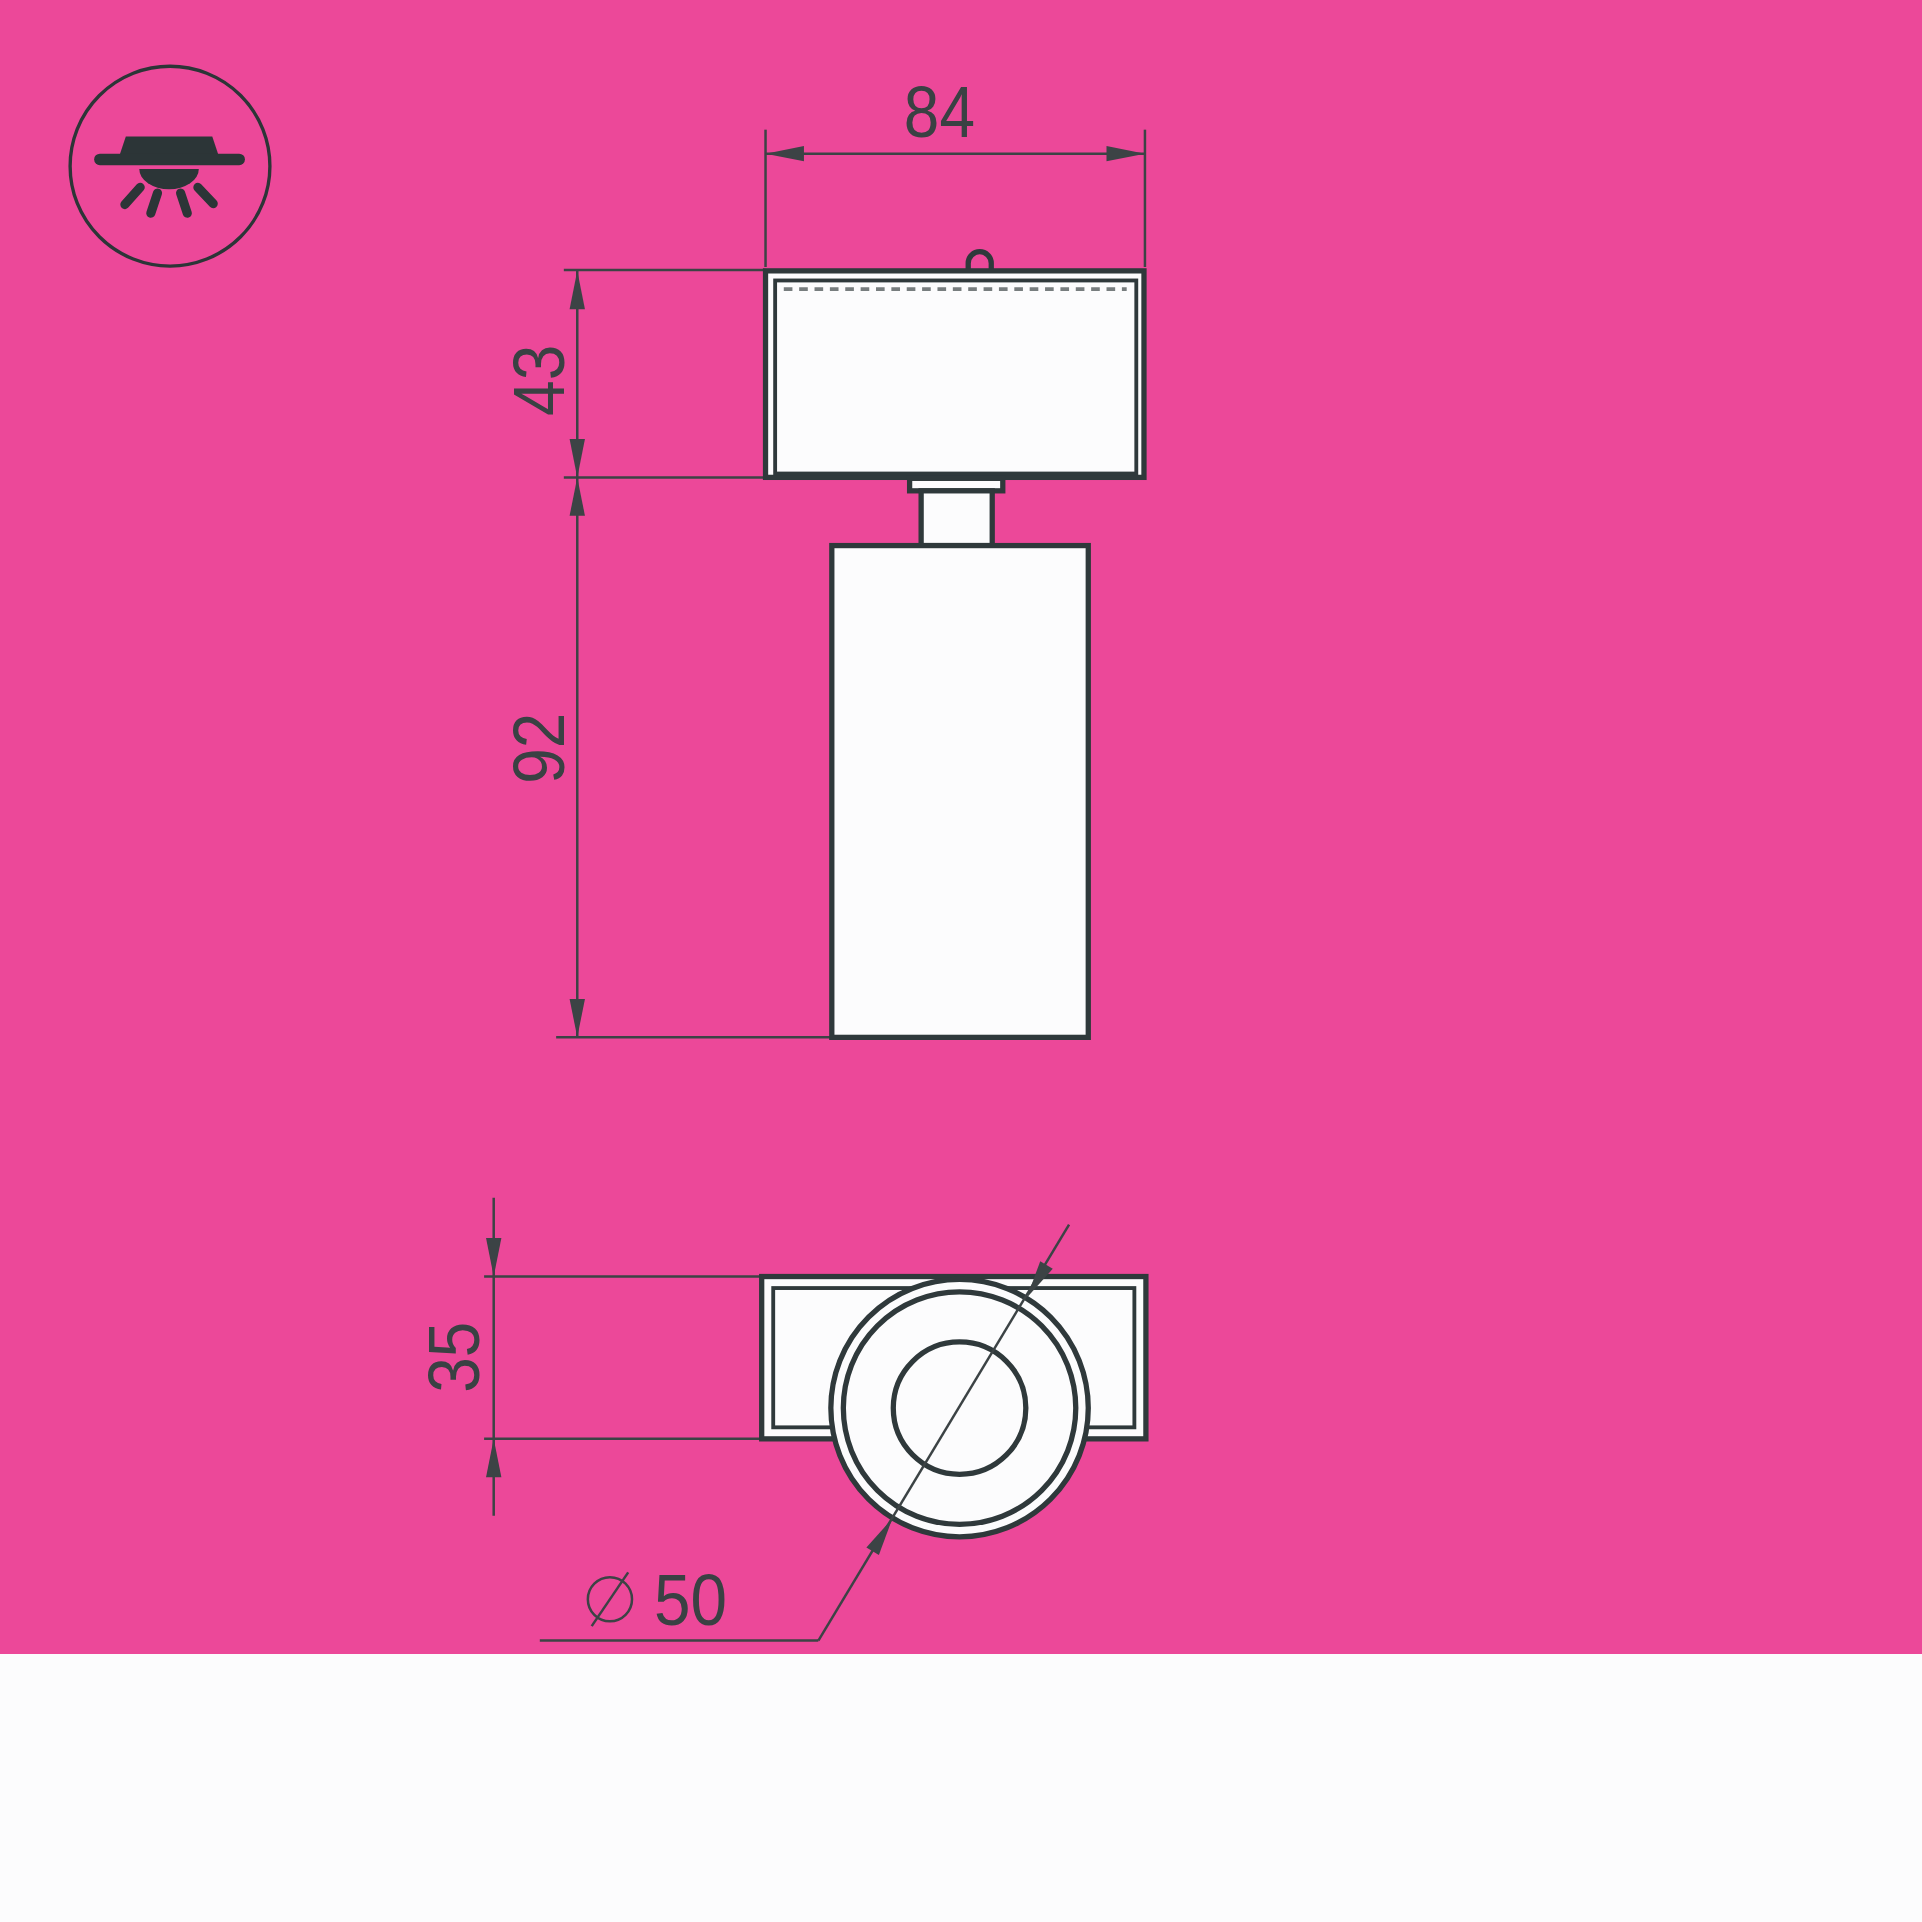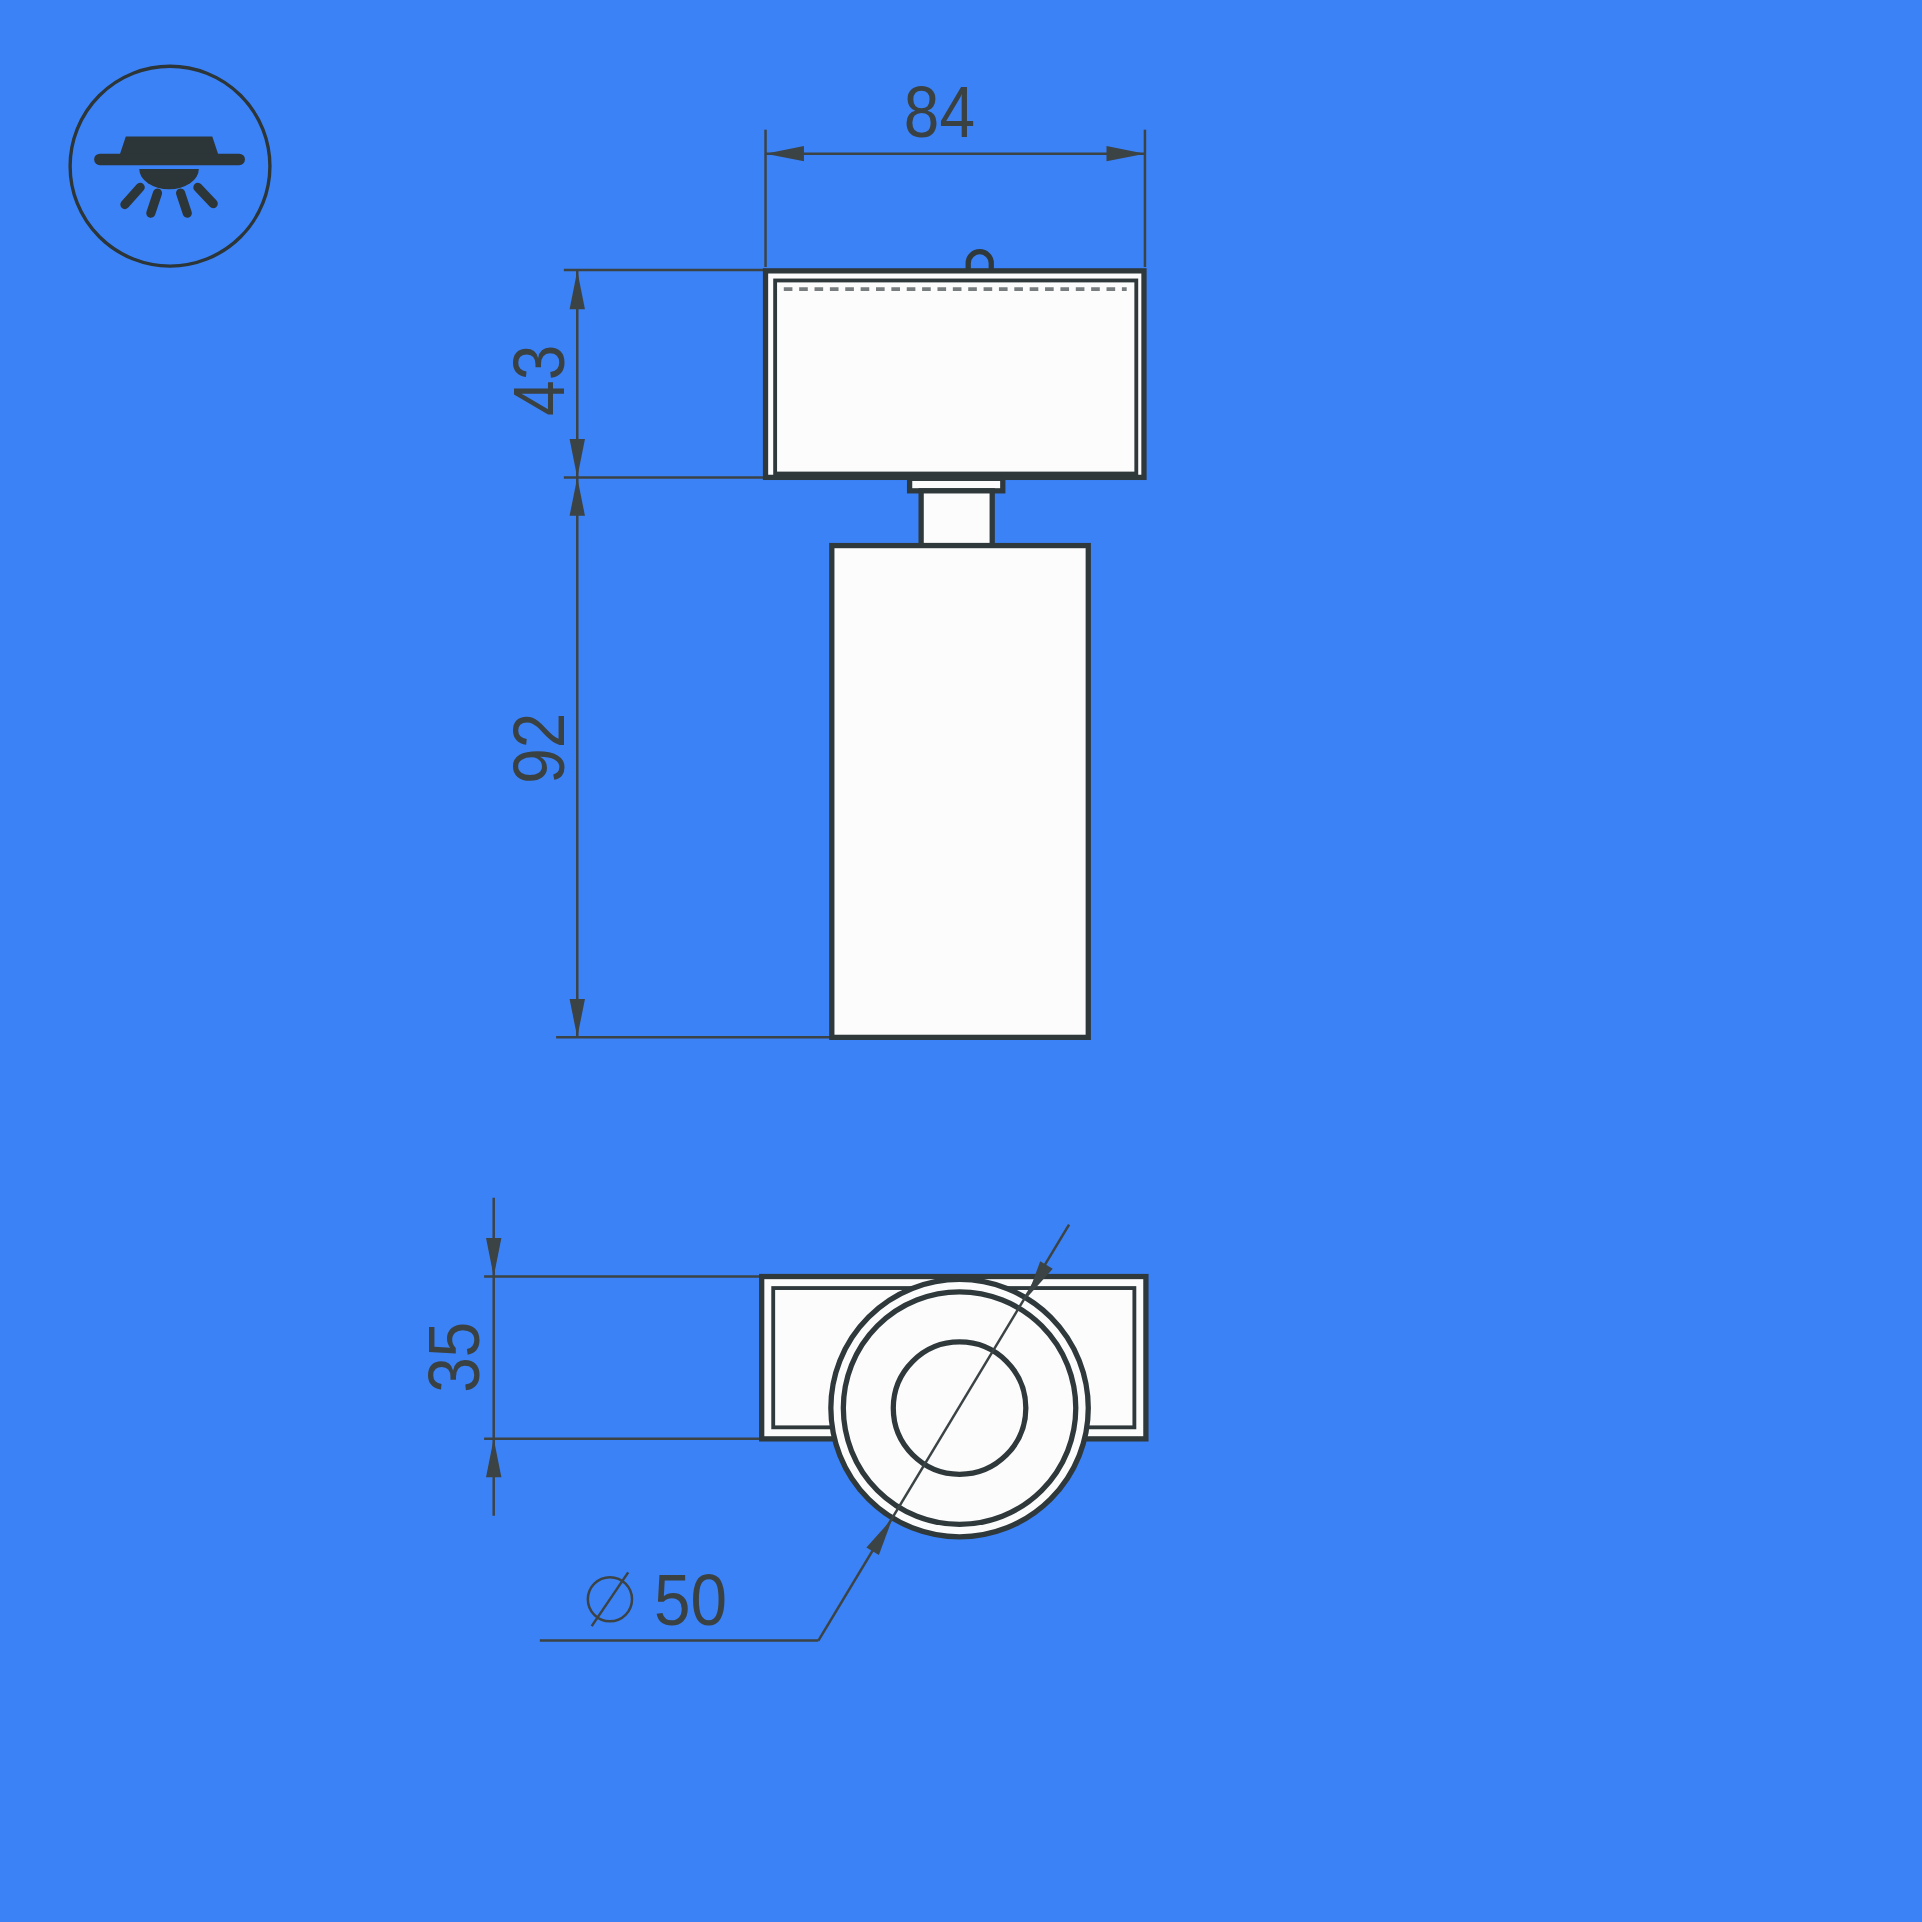--- a/index.html
+++ b/index.html
@@ -1,16 +1,16 @@
 <!DOCTYPE html>
 <html><head>
 <meta charset="utf-8">
 <style>
   html,body{margin:0;padding:0;background:#fcfcfd;}
-  .stage{width:1922px;height:1922px;position:relative;background:#3b82f6;overflow:hidden;}
+  .stage{width:1922px;height:1654px;position:relative;background:#ec4899;overflow:hidden;}
   svg{display:block;}
   .shape{stroke:#2f393b;fill:none;stroke-width:5.5;}
   .shape-fill{stroke:#2f393b;fill:#fcfcfd;stroke-width:5.5;}
   .shape-thin{stroke:#2f393b;fill:none;stroke-width:4;}
   .dim{stroke:#3c4345;fill:none;stroke-width:2.6;}
   .arrow{fill:#3c4345;stroke:none;}
   .lbl{font-family:"Liberation Sans","DejaVu Sans",sans-serif;font-size:76px;fill:#3a4143;}
   .icon-stroke{stroke:#2c3537;fill:none;}
   .icon-fill{fill:#2c3537;stroke:none;}
   .icon-ray{stroke:#2c3537;stroke-width:9.5;stroke-linecap:round;fill:none;}

